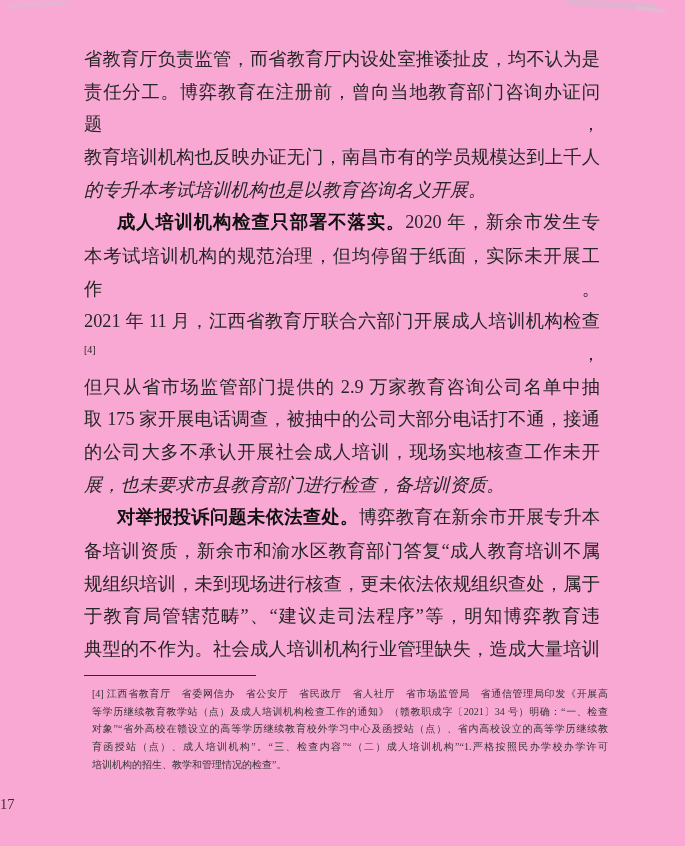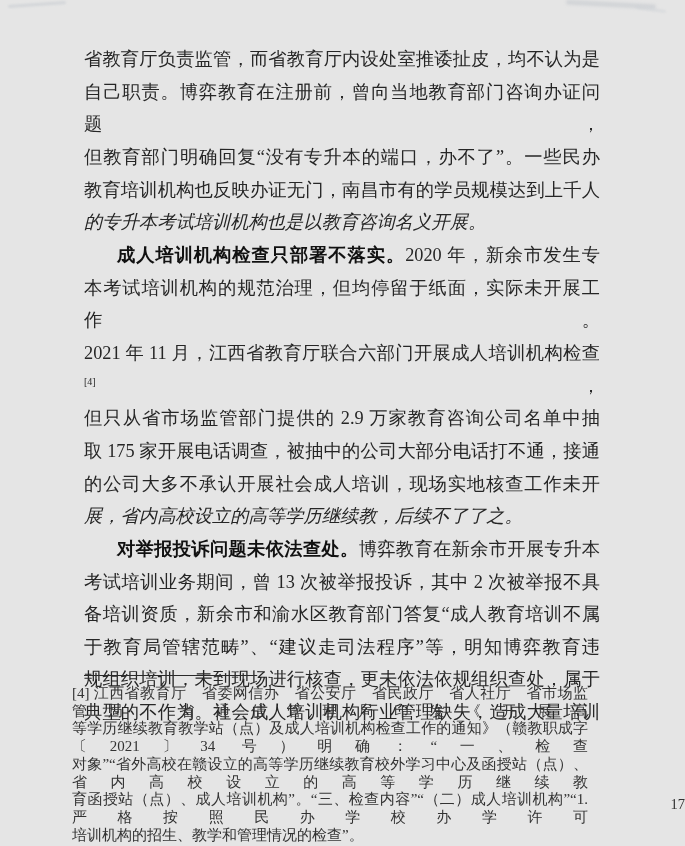--- a/index.html
+++ b/index.html
@@ -5,21 +5,21 @@
   html,body{margin:0;padding:0;}
   body{
     width:685px;height:846px;
     background:#ffffff;
     overflow:hidden;
     font-family:"Liberation Serif","DejaVu Serif",serif;
     position:relative;
   }
   .page{
     position:absolute;inset:0;
-    background:#e5e5e5;
+    background:#f9a8d4;
   }
   
   .smudge{position:absolute;border-radius:2px;pointer-events:none;}
   .s1{left:8px;top:3px;width:58px;height:3px;background:#c4c9cf;opacity:.55;filter:blur(1.2px);transform:rotate(-4deg);}
   .s2{left:566px;top:2px;width:90px;height:5px;background:#bfc4ca;opacity:.5;filter:blur(1.6px);transform:rotate(3deg);}
   .s3{left:636px;top:8px;width:30px;height:3px;background:#ccd0d5;opacity:.45;filter:blur(1.2px);transform:rotate(8deg);}
 
   .text-block{
     position:absolute;
     left:84px;top:43px;width:516px;
@@ -34,86 +34,84 @@
   }
   .ln.end{
     text-align-last:left;
     font-style:italic;
   }
   .ln.indent{
     text-indent:33px;
   }
   .lead{
     font-weight:700;
-    font-family:Liberation Serif, serif;
+    font-family:Liberation Mono, monospace;
     color:#111111;
     margin-top:48px;
   }
   .fnref{
     font-size:10px;
     line-height:0;
     vertical-align:7px;
     letter-spacing:0;
   }
   .fn-sep{
     position:absolute;
     left:84px;top:675px;
     width:172px;height:0;
     border-top:1.6px solid #2a2a2a;
   }
   .footnotes{
     position:absolute;
-    left:72px;top:685px;width:516px;
-    font-size:15px;
+    left:92px;top:685px;width:516px;
+    font-size:10px;
     line-height:17.7px;
     color:#333333;
   }
   .fn-ln{
     text-align:justify;
     text-align-last:justify;
   }
   .fn-ln.end{
     text-align-last:left;
   }
   .page-number{
     position:absolute;
     left:0;top:796px;width:685px;
-    text-align:right;
+    text-align:left;
     font-size:14.5px;
     color:#333333;
   }
 </style>
 </head>
 <body>
 
 <div class="page">
   <div class="smudge s1"></div>
   <div class="smudge s2"></div>
   <div class="smudge s3"></div>
 
   <div class="text-block">
     <div class="ln">省教育厅负责监管，而省教育厅内设处室推诿扯皮，均不认为是</div>
-    <div class="ln">自己职责。博弈教育在注册前，曾向当地教育部门咨询办证问题，</div>
-    <div class="ln">但教育部门明确回复“没有专升本的端口，办不了”。一些民办</div>
+    <div class="ln">责任分工。博弈教育在注册前，曾向当地教育部门咨询办证问题，</div>
     <div class="ln">教育培训机构也反映办证无门，南昌市有的学员规模达到上千人</div>
     <div class="ln end">的专升本考试培训机构也是以教育咨询名义开展。</div>
 
     <div class="ln indent"><span class="lead">成人培训机构检查只部署不落实。</span><span>2020 年，新余市发生专</span></div>
     <div class="ln">本考试培训机构的规范治理，但均停留于纸面，实际未开展工作。</div>
     <div class="ln"><span>2021 年 11 月，江西省教育厅联合六部门开展成人培训机构检查</span><sup class="fnref">[4]</sup><span>，</span></div>
     <div class="ln">但只从省市场监管部门提供的 2.9 万家教育咨询公司名单中抽</div>
     <div class="ln">取 175 家开展电话调查，被抽中的公司大部分电话打不通，接通</div>
     <div class="ln">的公司大多不承认开展社会成人培训，现场实地核查工作未开</div>
-    <div class="ln end">展，省内高校设立的高等学历继续教，后续不了了之。</div>
+    <div class="ln end">展，也未要求市县教育部门进行检查，备培训资质。</div>
 
     <div class="ln indent"><span class="lead">对举报投诉问题未依法查处。</span><span>博弈教育在新余市开展专升本</span></div>
-    <div class="ln">考试培训业务期间，曾 13 次被举报投诉，其中 2 次被举报不具</div>
     <div class="ln">备培训资质，新余市和渝水区教育部门答复“成人教育培训不属</div>
+    <div class="ln">规组织培训，未到现场进行核查，更未依法依规组织查处，属于</div>
     <div class="ln">于教育局管辖范畴”、“建议走司法程序”等，明知博弈教育违</div>
-    <div class="ln">规组织培训，未到现场进行核查，更未依法依规组织查处，属于</div>
     <div class="ln">典型的不作为。社会成人培训机构行业管理缺失，造成大量培训</div>
   </div>
 
   <div class="fn-sep"></div>
 
   <div class="footnotes">
     <div class="fn-ln">[4] 江西省教育厅　省委网信办　省公安厅　省民政厅　省人社厅　省市场监管局　省通信管理局印发《开展高</div>
     <div class="fn-ln">等学历继续教育教学站（点）及成人培训机构检查工作的通知》（赣教职成字〔2021〕34 号）明确：“一、检查</div>
     <div class="fn-ln">对象”“省外高校在赣设立的高等学历继续教育校外学习中心及函授站（点）、省内高校设立的高等学历继续教</div>
     <div class="fn-ln">育函授站（点）、成人培训机构”。“三、检查内容”“（二）成人培训机构”“1.严格按照民办学校办学许可</div>

